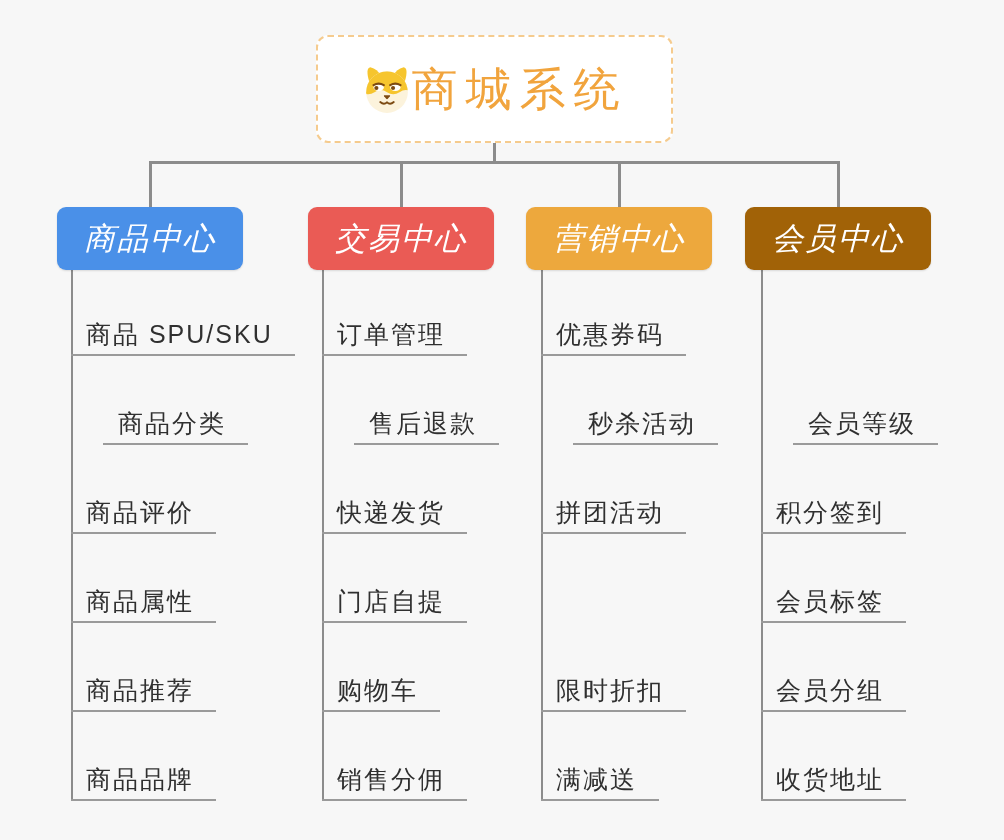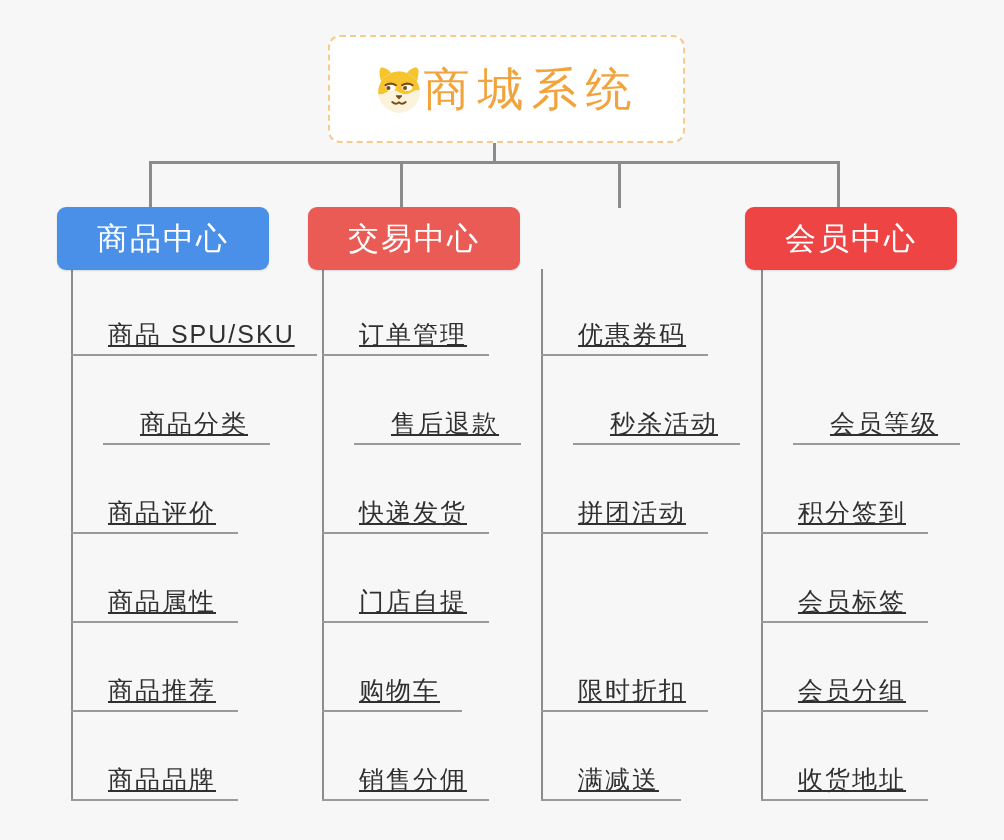--- a/index.html
+++ b/index.html
@@ -12,47 +12,47 @@
   .line{position:absolute;background:#8C8C8C;}
   .stub {left:493px;top:143px;width:3px;height:20px;}
   .bus  {left:149px;top:161px;width:691px;height:3px;}
   .drop {top:161px;width:3px;height:47px;}
   .drop.d1{left:149px;} .drop.d2{left:400px;} .drop.d3{left:618px;} .drop.d4{left:837px;}
   .trunk{top:269px;width:2px;height:532px;background:#8C8C8C;}
   .trunk.t1{left:71px;} .trunk.t2{left:322px;} .trunk.t3{left:541px;} .trunk.t4{left:761px;}
 
   
   .root-node{
-    position:absolute;left:328px;top:35px;width:353px;height:104px;
+    position:absolute;left:316px;top:35px;width:353px;height:104px;
     background:#FFFFFF;border:2px dashed #F5CB8E;border-radius:12px;
     display:flex;align-items:center;justify-content:center;
     box-sizing:content-box;
   }
   .root-title{
     font-size:46px;letter-spacing:8px;color:#F1A43D;font-weight:500;
     white-space:nowrap;line-height:1;
   }
 
   
   .branch{
-    position:absolute;top:207px;width:212px;height:63px;border-radius:9px;
+    position:absolute;top:207px;width:186px;height:63px;border-radius:9px;
     display:flex;align-items:center;justify-content:center;
     color:#FFFFFF;font-size:31px;letter-spacing:2px;white-space:nowrap;
     box-shadow:0 1px 2px rgba(0,0,0,0.12);
+    font-style:italic;
   }
   .branch.b1{left:57px;}  .branch.b2{left:308px;}
   .branch.b3{left:526px;} .branch.b4{left:745px;}
 
   
   .item{
     position:absolute;
     font-size:25px;letter-spacing:2px;color:#303030;line-height:27px;
-    padding:0 22px 6px 37px;border-bottom:2px solid #9A9A9A;
+    padding:0 22px 6px 15px;border-bottom:2px solid #9A9A9A;
     white-space:nowrap;
-    text-decoration:underline;
   }
   .col1{left:71px;} .col2{left:322px;} .col3{left:541px;} .col4{left:761px;}
   .row1{top:321px;} .row2{top:410px;margin-left:32px;} .row3{top:499px;}
   .row4{top:588px;} .row5{top:677px;} .row6{top:766px;}
 </style>
 </head>
 <body>
 
 <div class="canvas">
 
@@ -91,21 +91,24 @@
     </span>
     <span class="root-title" style="color: rgb(241, 164, 61);">商城系统</span>
   </div>
 
   <div class="branch b1" style="background-color: rgb(74, 144, 232);">
     <span>商品中心</span>
   </div>
   <div class="branch b2" style="background-color: rgb(234, 91, 85); align-items: center;">
     <span>交易中心</span>
   </div>
-  <div class="branch b4" style="background-color: #ef4444;">
+  <div class="branch b3" style="background-color: rgb(237, 168, 61);">
+    <span>营销中心</span>
+  </div>
+  <div class="branch b4" style="background-color: #a16207;">
     <span>会员中心</span>
   </div>
 
   <div class="item col1 row1">商品 SPU/SKU</div>
   <div class="item col1 row2">商品分类</div>
   <div class="item col1 row3">商品评价</div>
   <div class="item col1 row4">商品属性</div>
   <div class="item col1 row5">商品推荐</div>
   <div class="item col1 row6">商品品牌</div>
 

